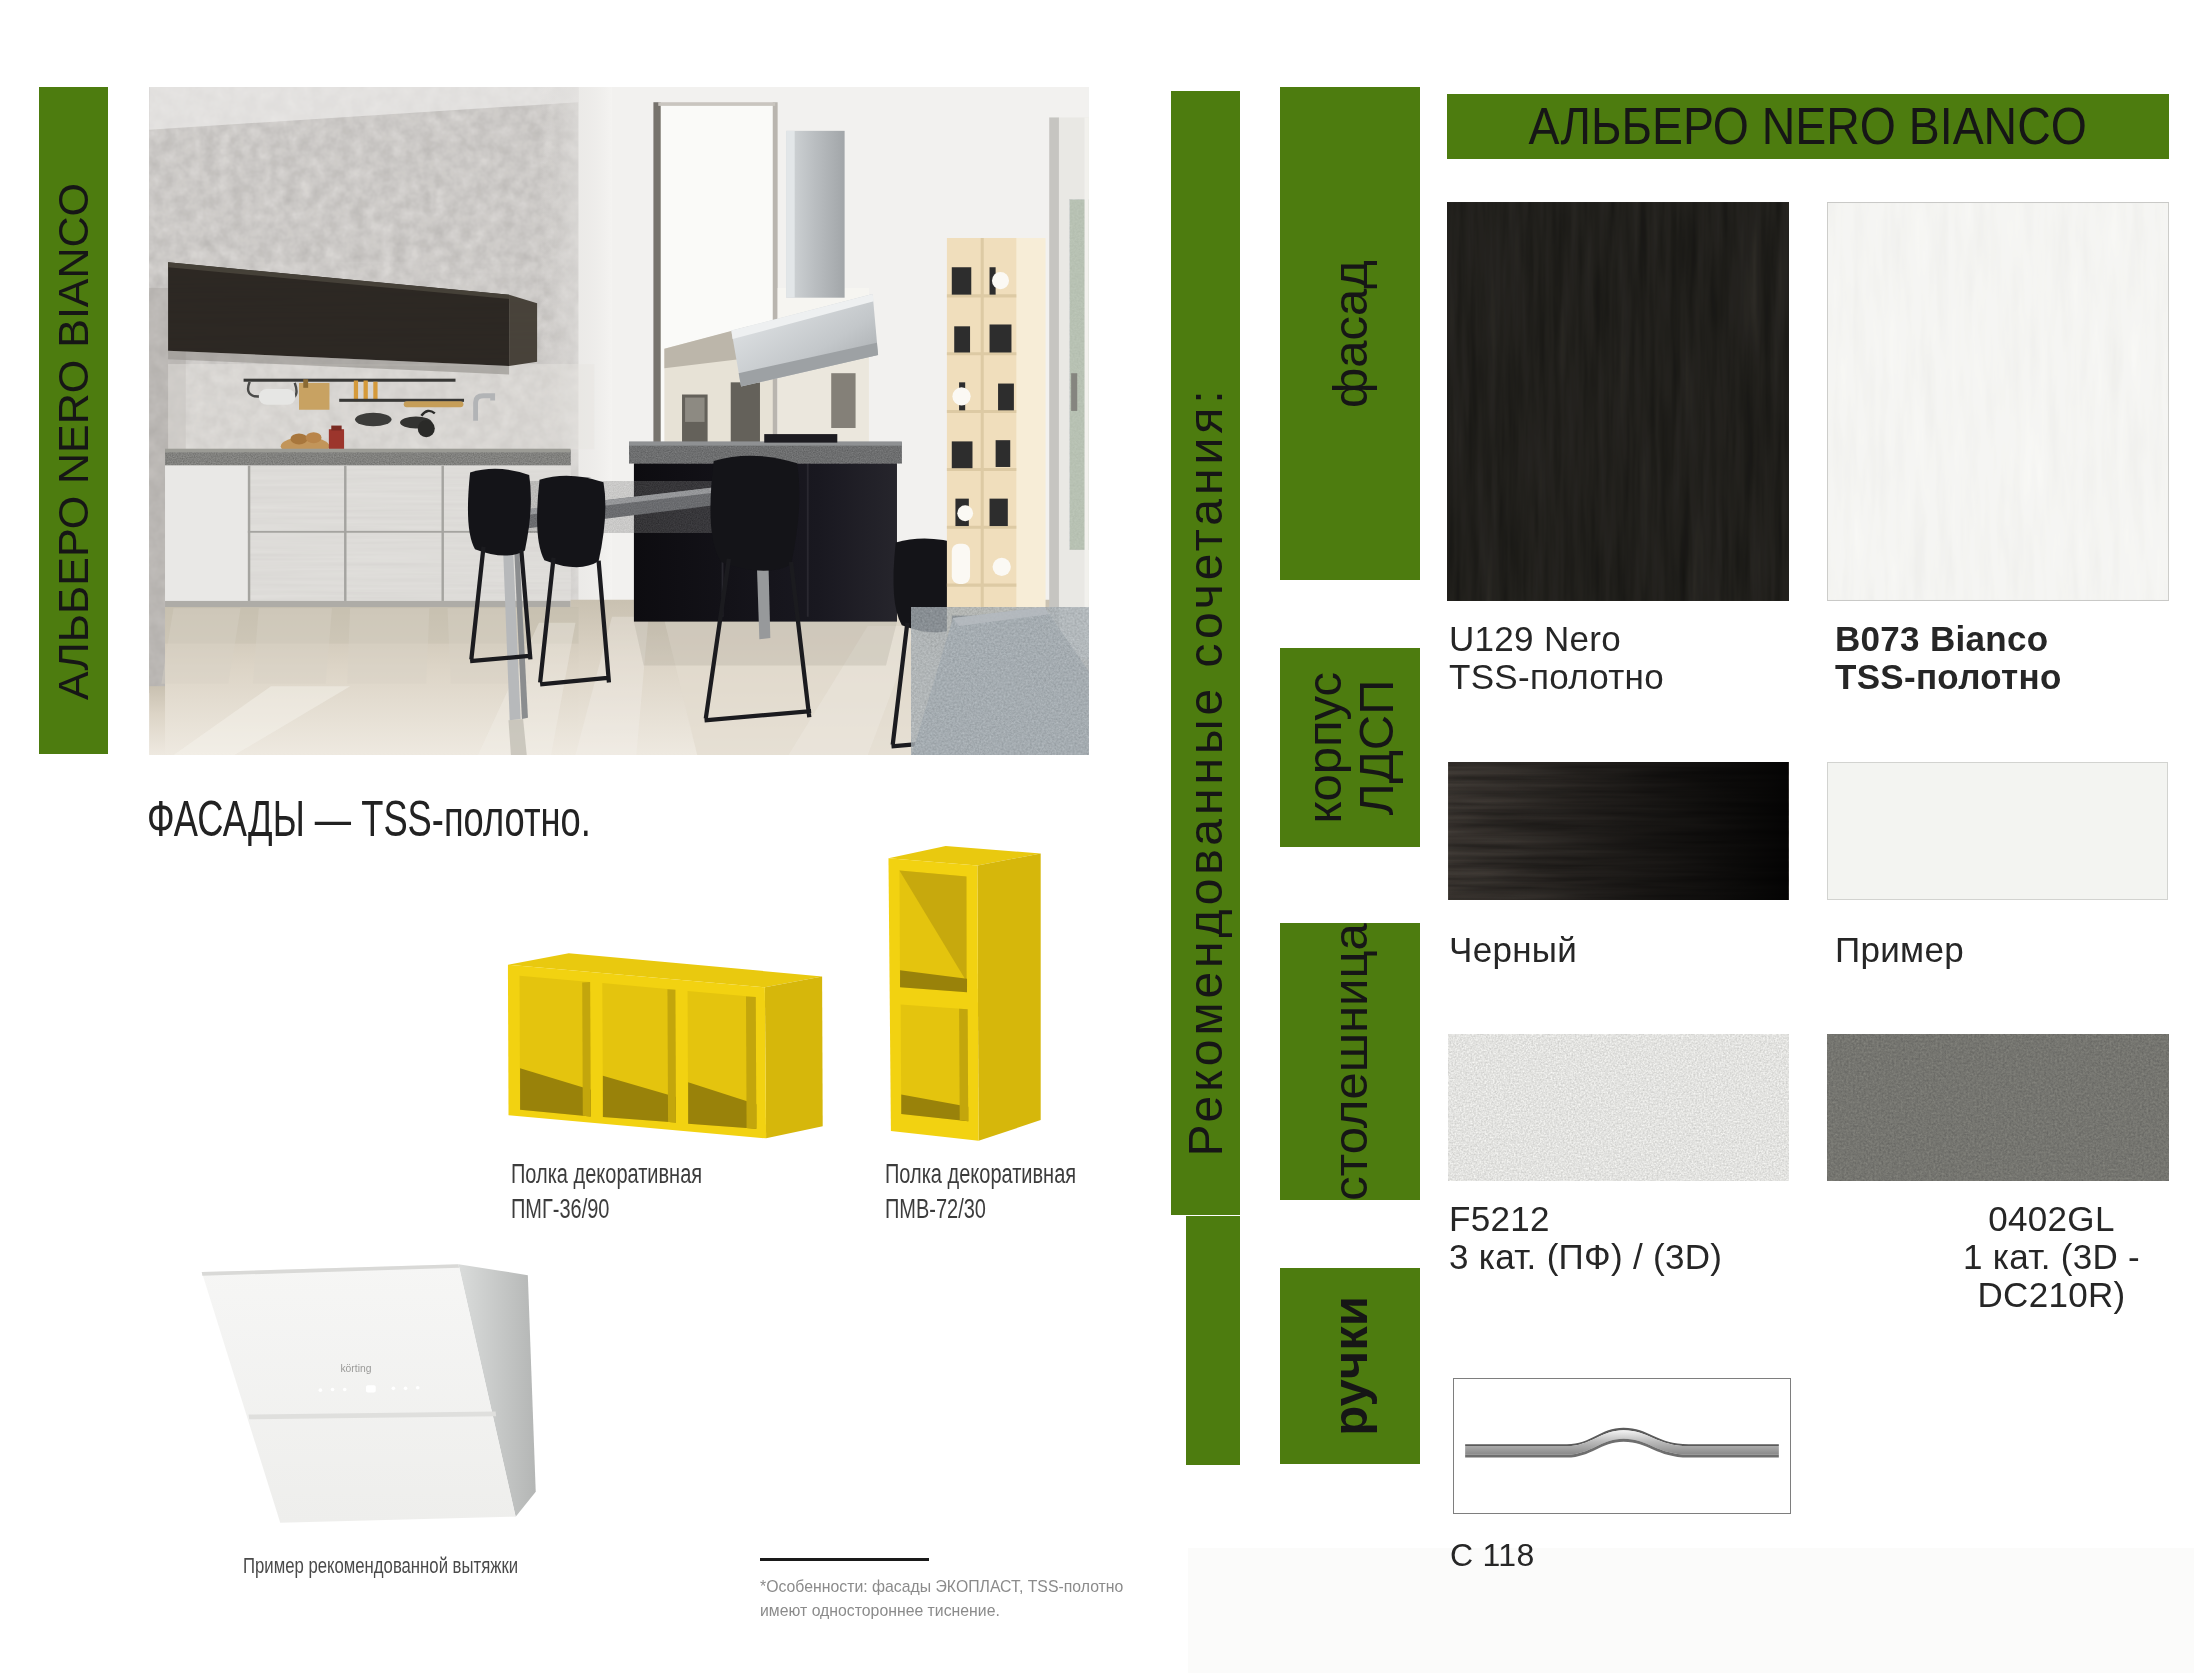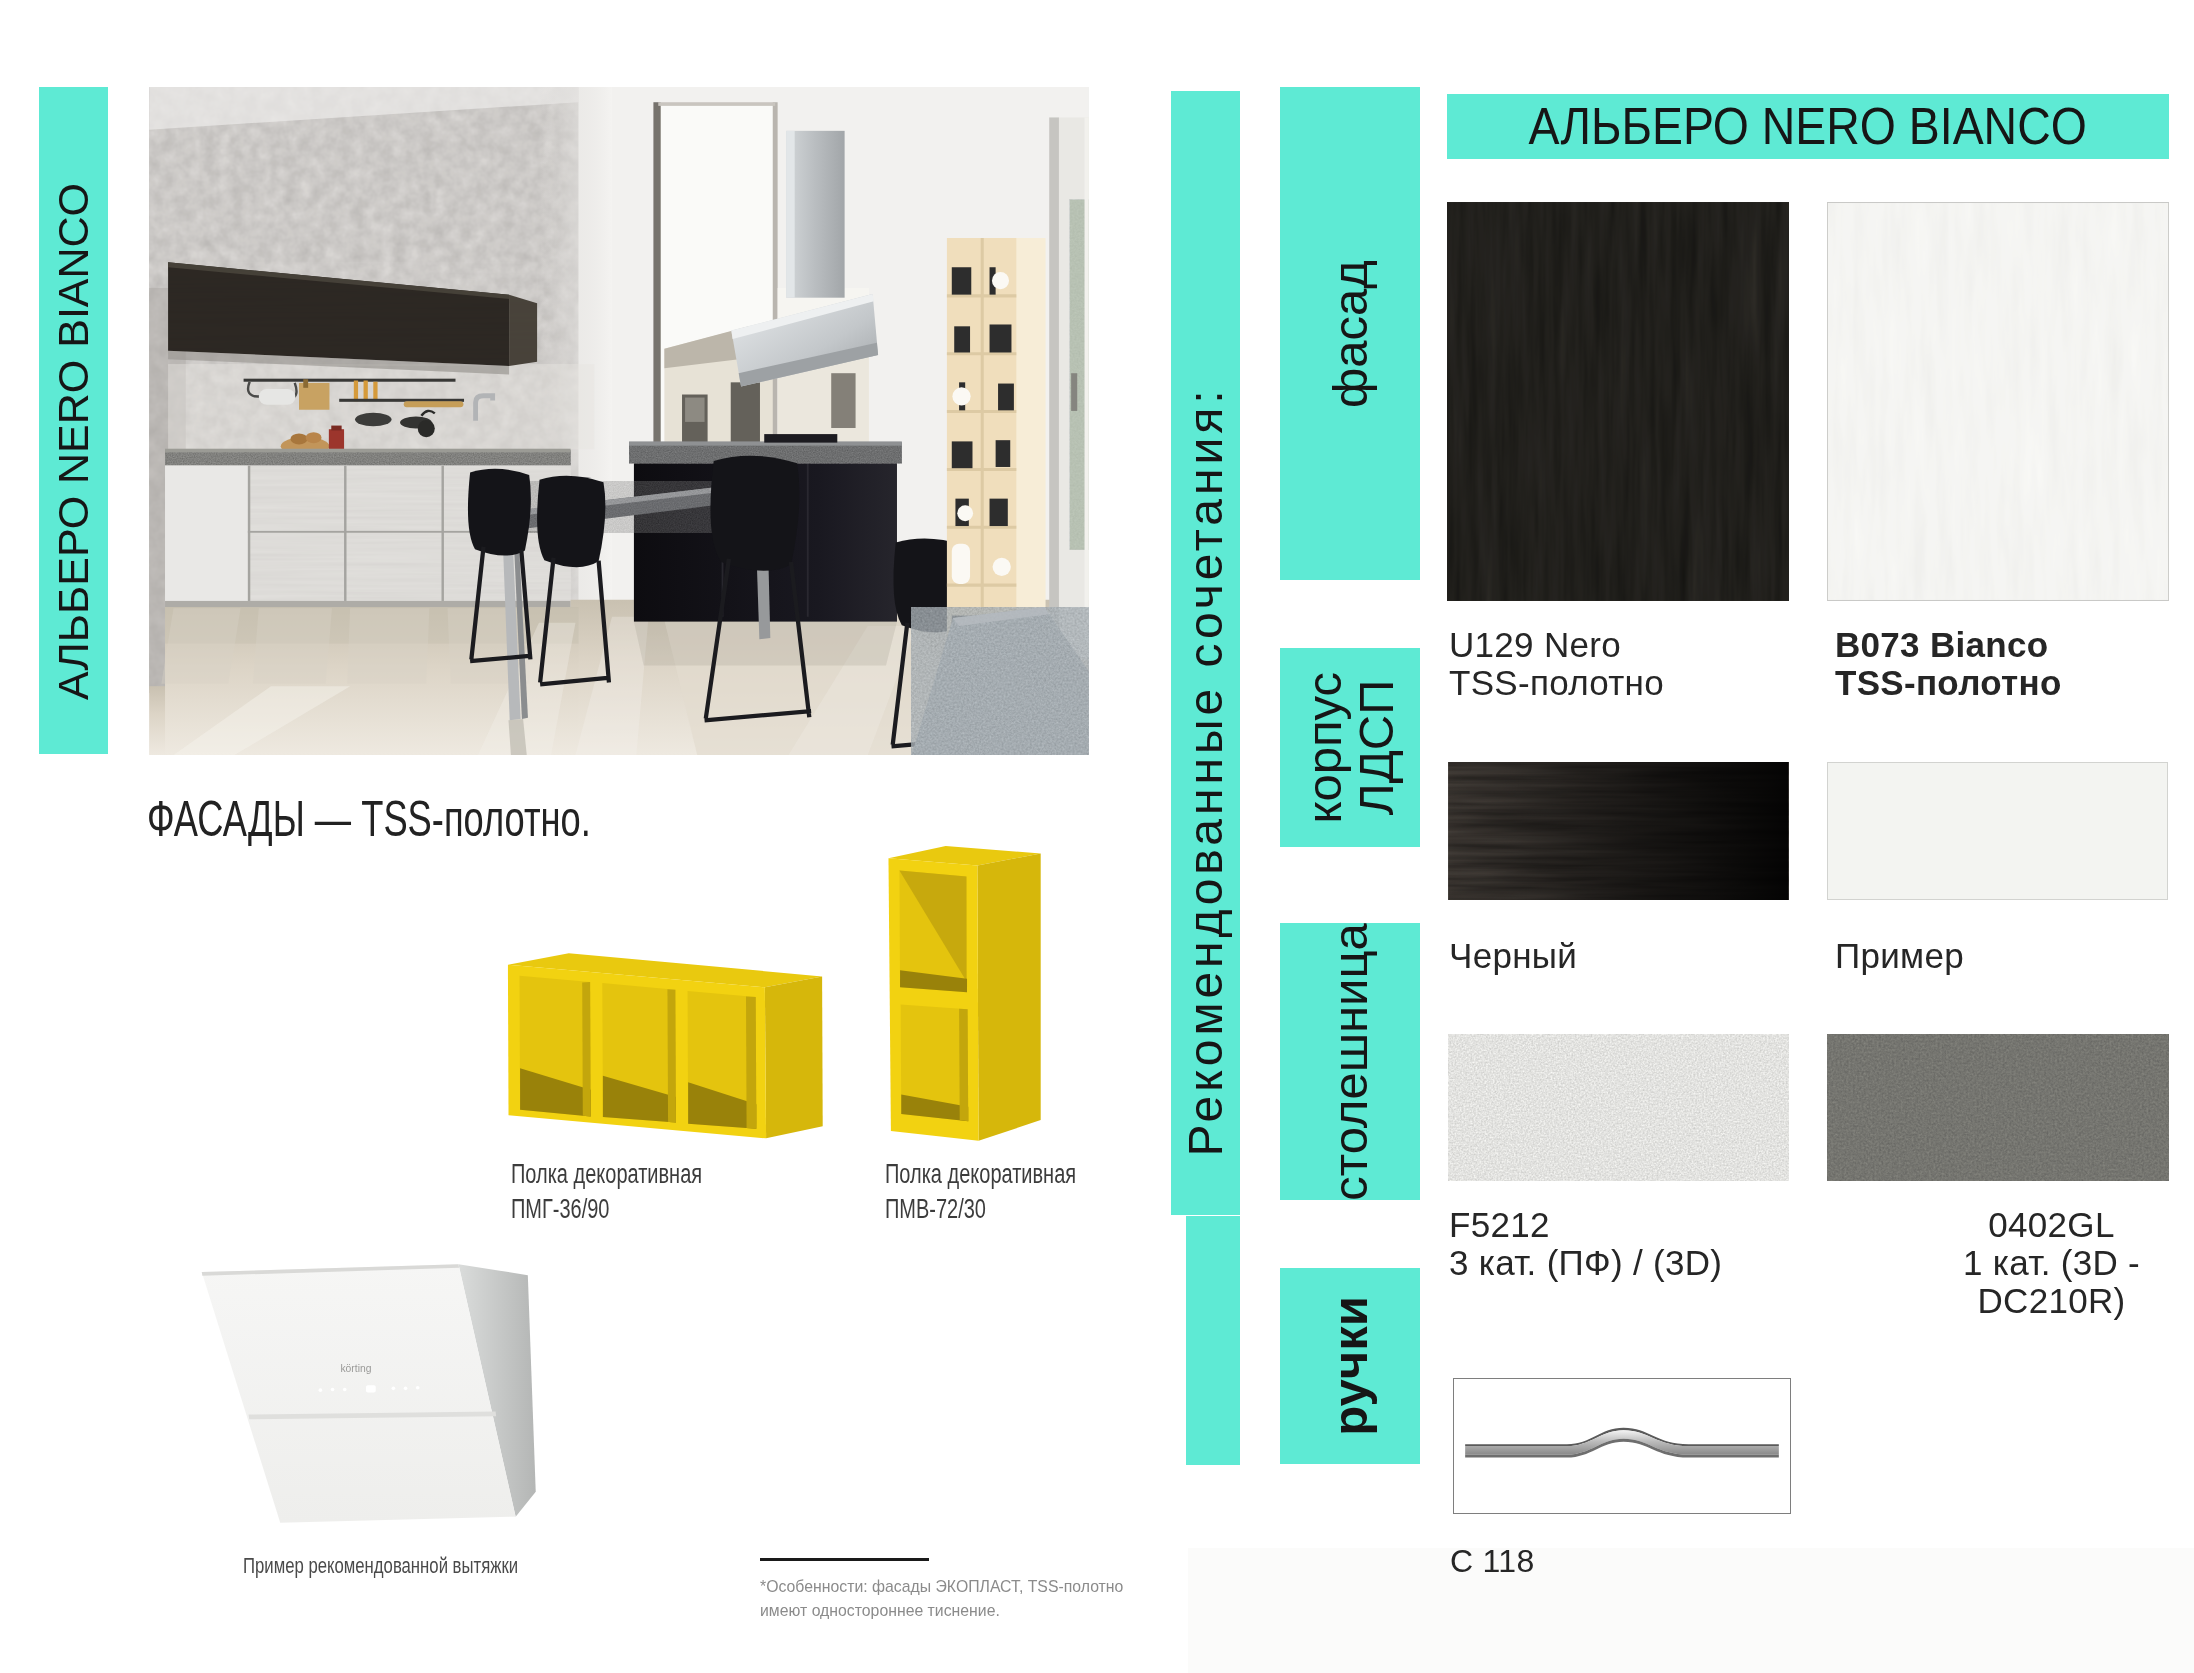--- a/index.html
+++ b/index.html
@@ -1,21 +1,21 @@
 <!DOCTYPE html>
 <html style="font-size:9.7px"><head>
 <meta charset="utf-8">
 <style>
   html,body{margin:0;padding:0;}
   body{width:2194px;height:1673px;background:#ffffff;font-family:"Liberation Sans",sans-serif;position:relative;overflow:hidden;}
   .abs{position:absolute;}
   .vflex{position:absolute;display:flex;align-items:center;justify-content:center;}
   .vflex>span{transform:rotate(-90deg);white-space:nowrap;display:block;}
-  .graybar{background:#5eead4;}
-  .cap{color:#262626;font-size:35px;line-height:38px;letter-spacing:0.3px;margin-top:6px;}
+  .graybar{background:#4d7c0f;}
+  .cap{color:#262626;font-size:35px;line-height:38px;letter-spacing:0.3px;}
 </style>
 </head>
 <body>
 
 <div class="abs" style="left:1188px;top:1548px;width:1006px;height:126px;background:#fbfbfa;"></div>
 
 <div class="vflex graybar" style="left:39px;top:87px;width:69px;height:667px;">
   <span style="font-size:43px;color:#161616;letter-spacing:0px;transform:rotate(-90deg) translateX(-21px);">АЛЬБЕРО NERO BIANCO</span>
 </div>
 

